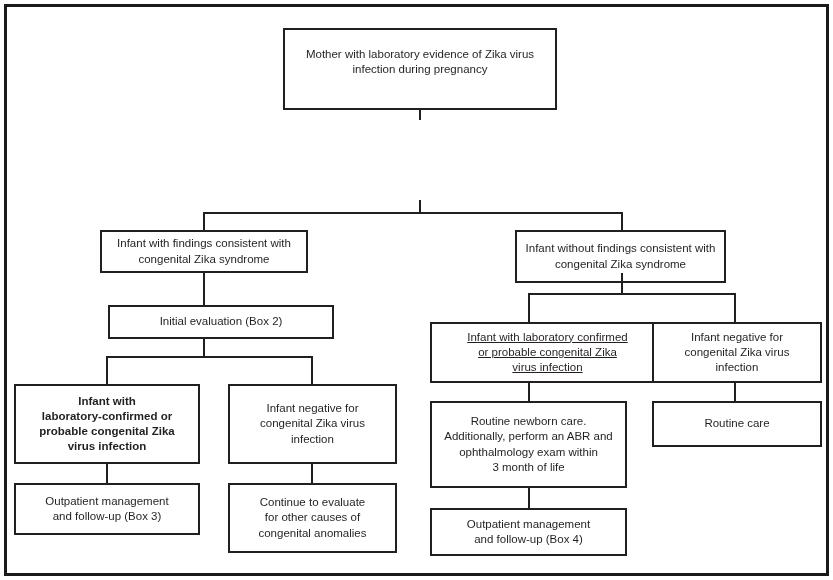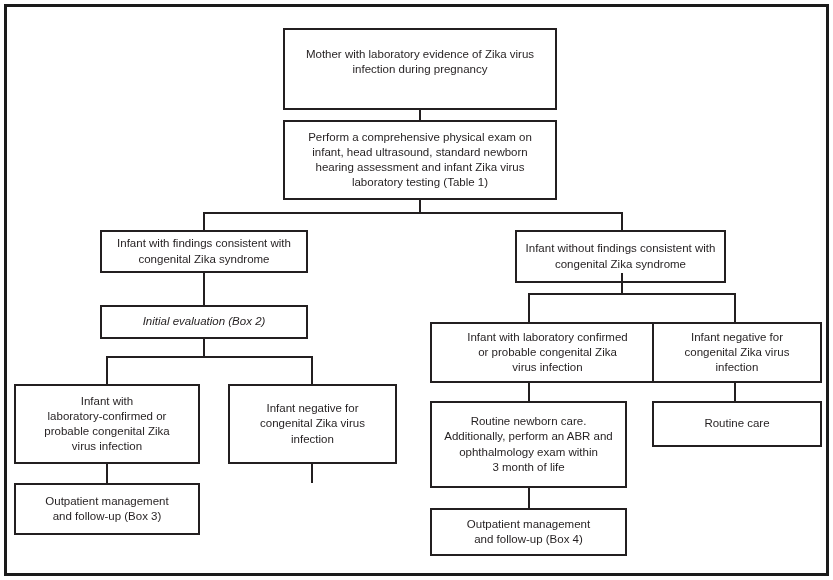--- a/index.html
+++ b/index.html
@@ -43,58 +43,57 @@
     background: #231f20;
   }
   .vline { width: 2px; }
   .hline { height: 2px; }
 
   
   #node-a { left: 283px; top: 28px;  width: 274px; height: 82px; padding-bottom: 16px; }
   #node-b { left: 283px; top: 120px; width: 274px; height: 80px; }
   #node-c { left: 100px; top: 230px; width: 208px; height: 43px; text-align: center; }
   #node-d { left: 515px; top: 230px; width: 211px; height: 53px; }
-  #node-e { left: 100px; top: 305px; width: 208px; height: 34px; font-style: italic; }
-  #node-f { left: 14px;  top: 384px; width: 186px; height: 80px; }
+  #node-e { left: 108px; top: 305px; width: 226px; height: 34px; }
+  #node-f { left: 14px;  top: 384px; width: 186px; height: 80px; font-weight: bold; }
   #node-g { left: 228px; top: 384px; width: 169px; height: 80px; }
   #node-h { left: 14px;  top: 483px; width: 186px; height: 52px; }
   #node-i { left: 228px; top: 483px; width: 169px; height: 70px; }
-  #node-j { left: 430px; top: 322px; width: 235px; height: 61px; }
+  #node-j { left: 430px; top: 322px; width: 235px; height: 61px; text-decoration: underline; }
   #node-k { left: 652px; top: 322px; width: 170px; height: 61px; }
   #node-l { left: 430px; top: 401px; width: 197px; height: 87px; }
   #node-m { left: 652px; top: 401px; width: 170px; height: 46px; }
   #node-n { left: 430px; top: 508px; width: 197px; height: 48px; }
 </style>
 </head>
 <body>
 
 <div class="canvas">
 
   <div class="frame"></div>
 
   <div class="node" id="node-a">Mother with laboratory evidence of Zika virus
 infection during pregnancy</div>
-  <div class="node" id="node-b">Perform a comprehensive physical exam on
-infant, head ultrasound, standard newborn
-hearing assessment and infant Zika virus
-laboratory testing (Table 1)</div>
   <div class="node" id="node-c">Infant with findings consistent with
 congenital Zika syndrome</div>
   <div class="node" id="node-d">Infant without findings consistent with
 congenital Zika syndrome</div>
   <div class="node" id="node-e">Initial evaluation (Box 2)</div>
   <div class="node" id="node-f">Infant with
 laboratory-confirmed or
 probable congenital Zika
 virus infection</div>
   <div class="node" id="node-g">Infant negative for
 congenital Zika virus
 infection</div>
   <div class="node" id="node-h">Outpatient management
 and follow-up (Box 3)</div>
+  <div class="node" id="node-i">Continue to evaluate
+for other causes of
+congenital anomalies</div>
   <div class="node" id="node-j">Infant with laboratory confirmed
 or probable congenital Zika
 virus infection</div>
   <div class="node" id="node-k">Infant negative for
 congenital Zika virus
 infection</div>
   <div class="node" id="node-l">Routine newborn care.
 Additionally, perform an ABR and
 ophthalmology exam within
 3 month of life</div>

